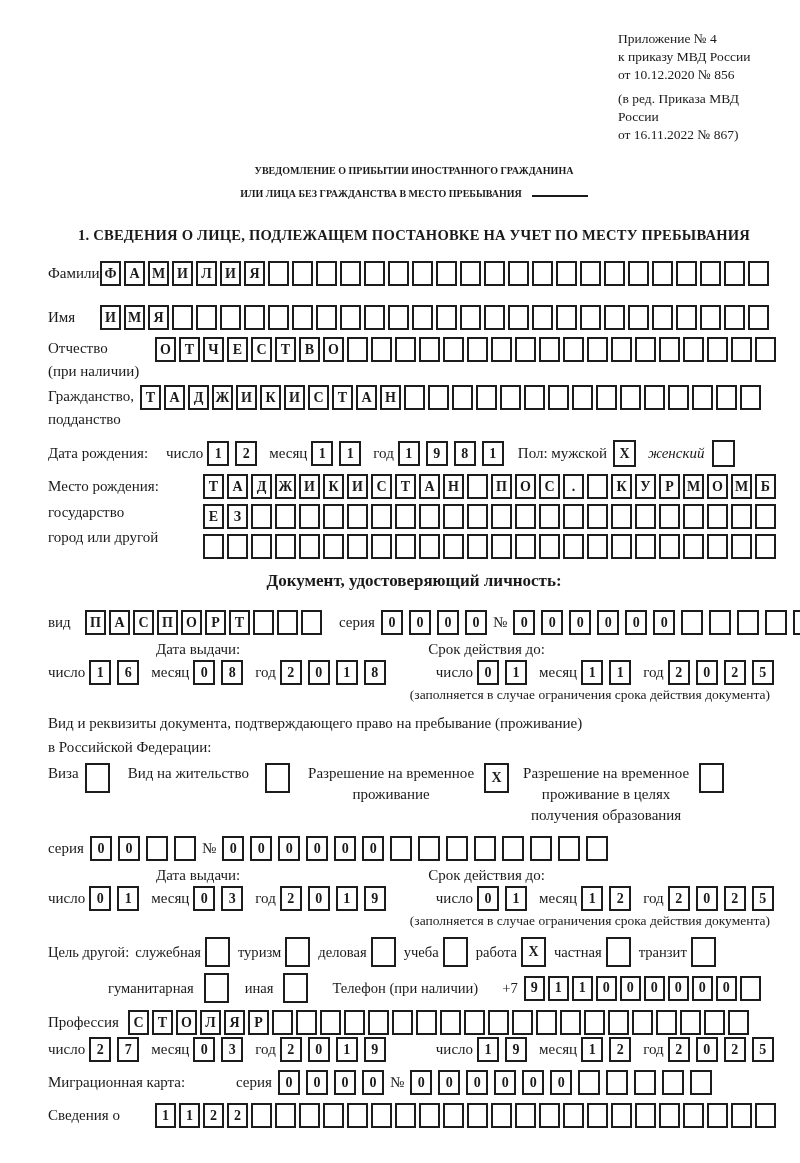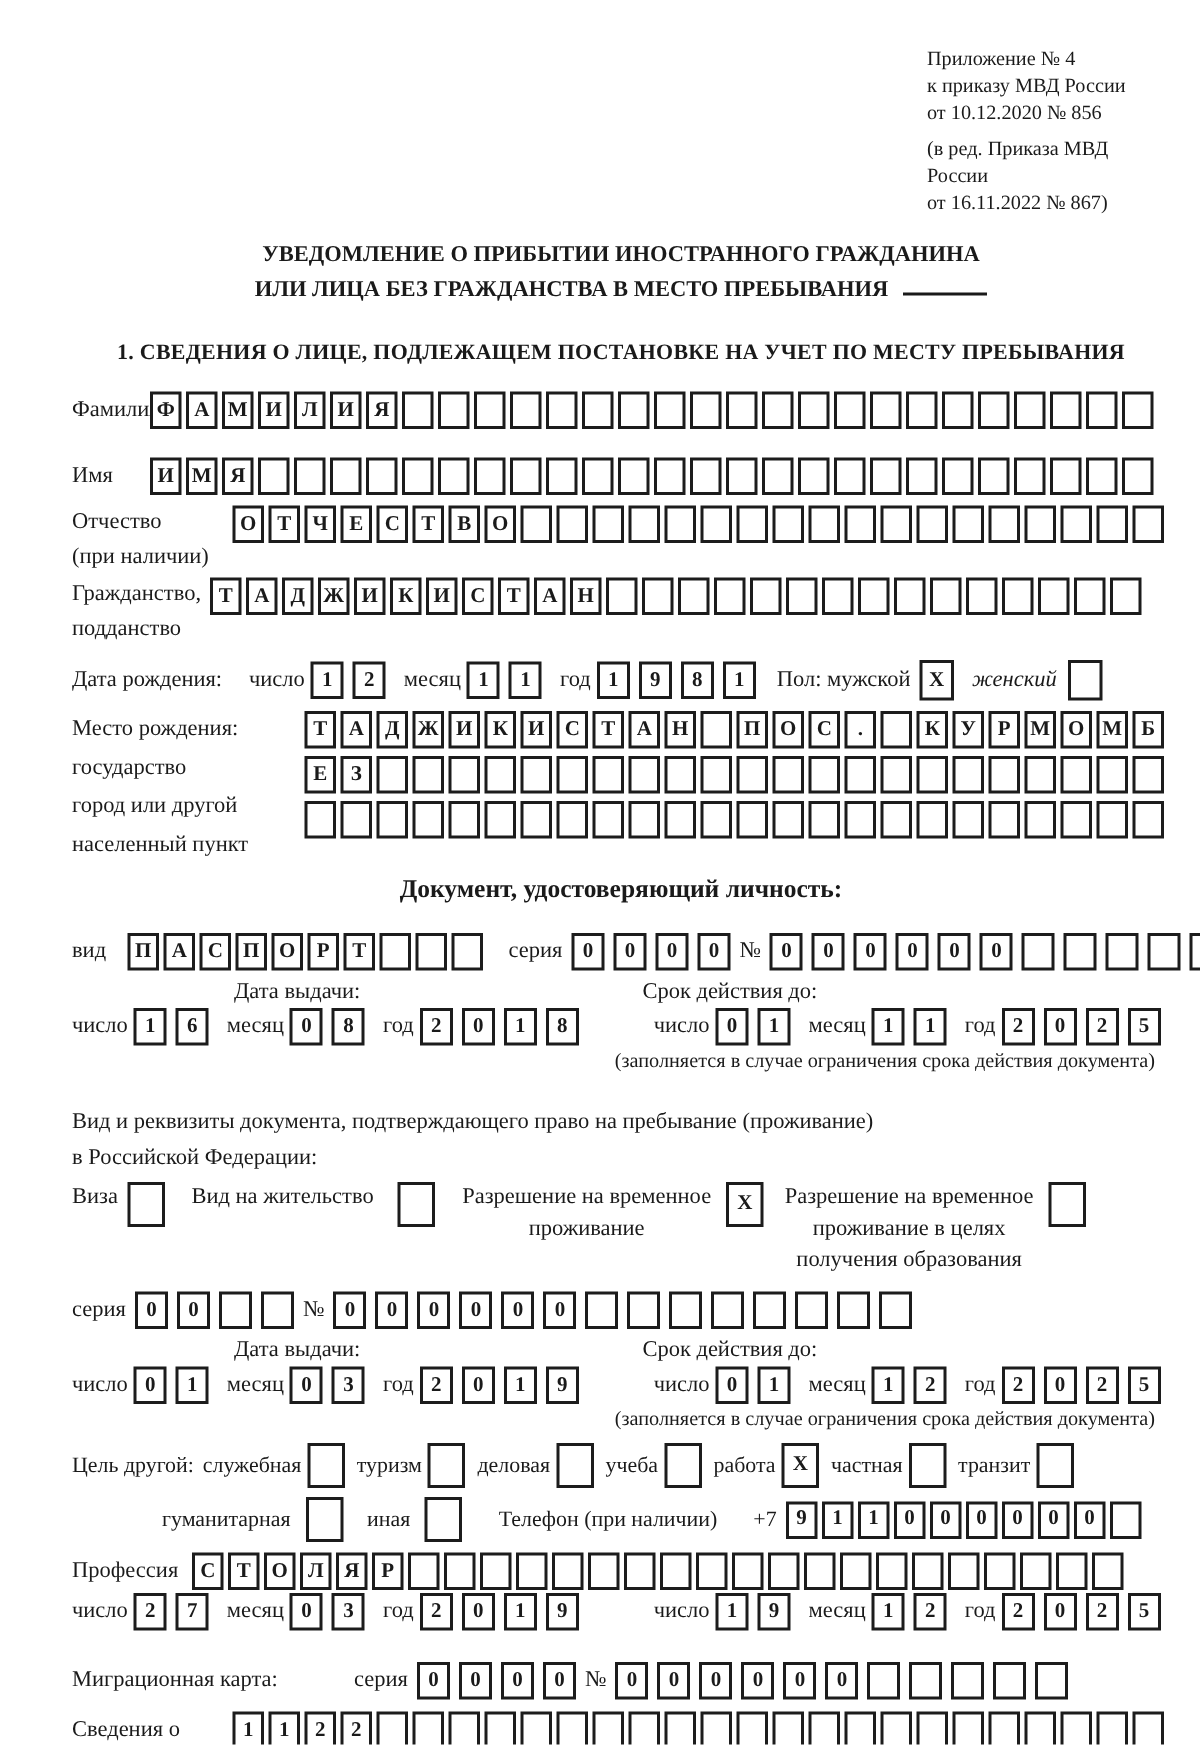--- a/index.html
+++ b/index.html
@@ -10,21 +10,21 @@
     font-family: "Liberation Serif", "DejaVu Serif", serif;
     font-size: 15px;
   }
   .page { padding: 30px 20px 0 48px; width: 800px; }
 
   
   .hdr { margin-left: 570px; font-size: 13.5px; line-height: 18px; }
   .hdr-note { margin-top: 6px; }
   .forma { text-align: right; padding-right: 32px; font-weight: bold; margin-top: 14px; letter-spacing: 0.5px; }
 
-  .title { text-align: center; font-weight: bold; font-size: 15px; line-height: 23px; margin-top: 15px; }
+  .title { text-align: center; font-weight: bold; font-size: 10px; line-height: 23px; margin-top: 15px; }
   .uline { display: inline-block; width: 56px; border-bottom: 2px solid #1a1a1a; margin-left: 10px; }
   .sec { text-align: center; font-weight: bold; font-size: 14.6px; margin-top: 22px; letter-spacing: 0.2px; }
 
   .frow { display: flex; align-items: center; margin-top: 19px; }
   .frow.top { align-items: flex-start; }
 
   .cell {
     flex: none; display: inline-flex; align-items: center; justify-content: center;
     width: 21px; height: 25px; border: 2px solid #1c1c1c; margin-right: 3px;
     font-size: 14px; font-weight: 600; background: #fff;
@@ -46,21 +46,21 @@
   .ml6 { margin-left: 6px; } .ml8 { margin-left: 8px; } .ml10 { margin-left: 10px; }
   .ml12 { margin-left: 12px; font-style: italic; } .ml14 { margin-left: 14px; } .ml16 { margin-left: 16px; }
   .ml18 { margin-left: 18px; } .ml20 { margin-left: 20px; } .ml24 { margin-left: 24px; }
   .ml30 { margin-left: 30px; } .ml44 { margin-left: 44px; } .ml60 { margin-left: 60px; }
   .mr6 { margin-right: 6px; } .mr8 { margin-right: 8px; }
 
   .datehdr { display: flex; margin-top: 6px; }
   .dh1 { margin-left: 108px; }
   .dh2 { margin-left: 188px; }
   .note { text-align: right; padding-right: 10px; font-size: 13.5px; margin-top: 2px; }
-  .intro { margin-top: 21px; line-height: 24px; }
+  .intro { margin-top: 8px; line-height: 24px; }
 
   .ctr { text-align: center; font-weight: bold; font-size: 17px; margin-top: 7px; }
   .cklabel { text-align: center; line-height: 21px; flex: none; }
   .purpose { font-size: 14.6px; }
 </style>
 </head>
 <body>
 
 <div class="page">
 
@@ -247,21 +247,20 @@
     <span class="boxes cbs">
         <span class="cell"></span>
       </span>
   </div>
 
   <div class="frow top" style="margin-top:7px">
     <span class="lblcol lh26" style="width:155px">
       <div>Место рождения:</div>
       <div>государство</div>
       <div>город или другой</div>
-      <div>населенный пункт</div>
     </span>
     <span class="boxcol">
       <div class="frow mb-row">
           <span class="boxes">
             <span class="cell">Т</span>
             <span class="cell">А</span>
             <span class="cell">Д</span>
             <span class="cell">Ж</span>
             <span class="cell">И</span>
             <span class="cell">К</span>
@@ -649,21 +648,21 @@
       </span>
     <span class="dlabel ml6">год</span>
     <span class="boxes dt">
         <span class="cell">2</span>
         <span class="cell">0</span>
         <span class="cell">2</span>
         <span class="cell">5</span>
       </span>
   </div>
 
-  <div class="frow" style="margin-top:21px">
+  <div class="frow" style="margin-top:8px">
     <span class="lbl" style="width:158px">Миграционная карта:</span>
     <span class="dlabel ml30 mr6">серия</span>
     <span class="boxes dt">
         <span class="cell">0</span>
         <span class="cell">0</span>
         <span class="cell">0</span>
         <span class="cell">0</span>
       </span>
     <span class="dlabel mr6">№</span>
     <span class="boxes dt">

